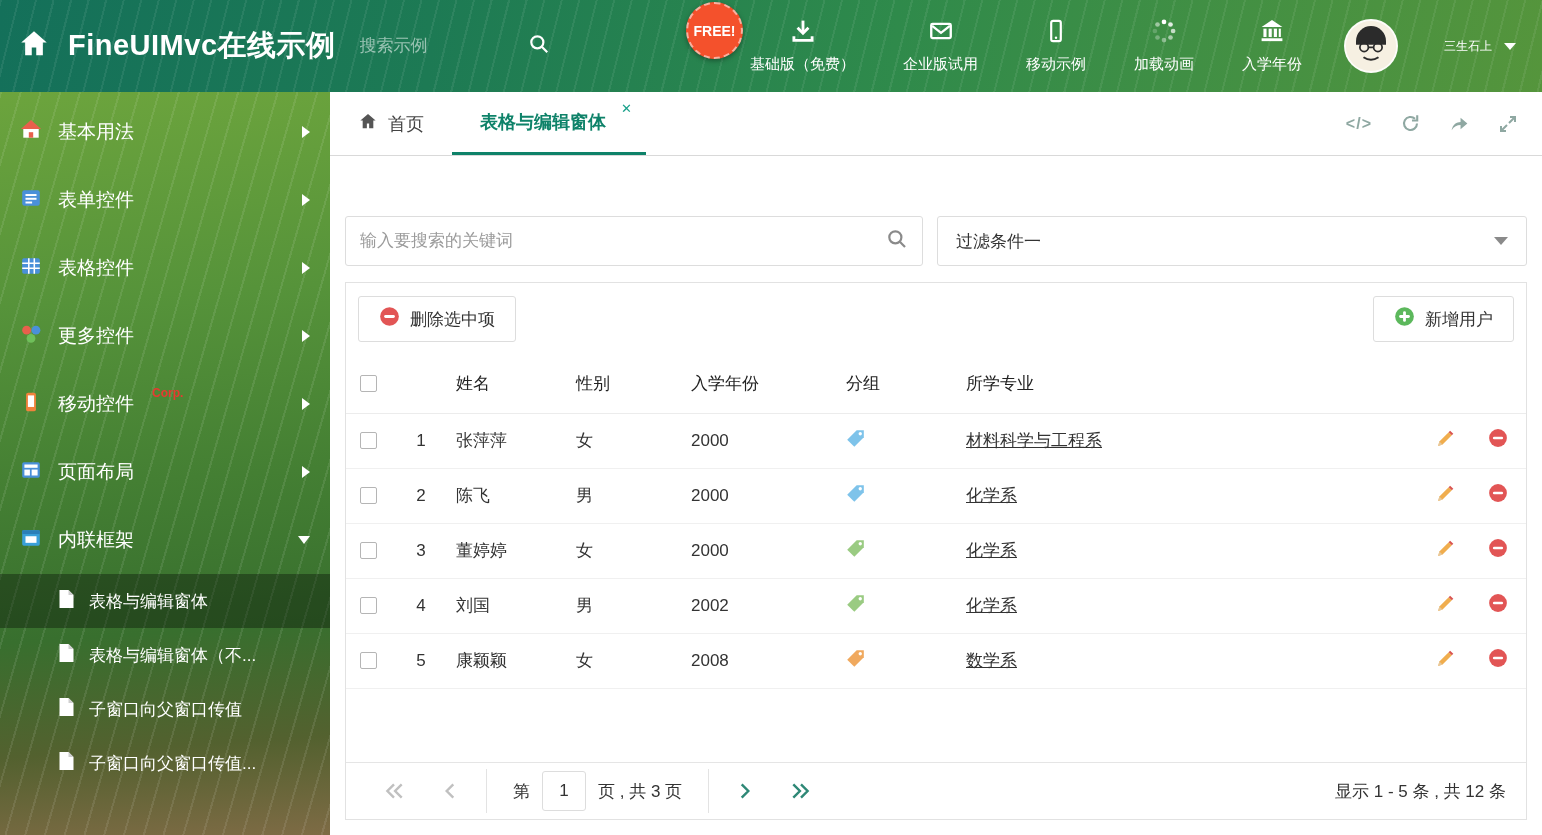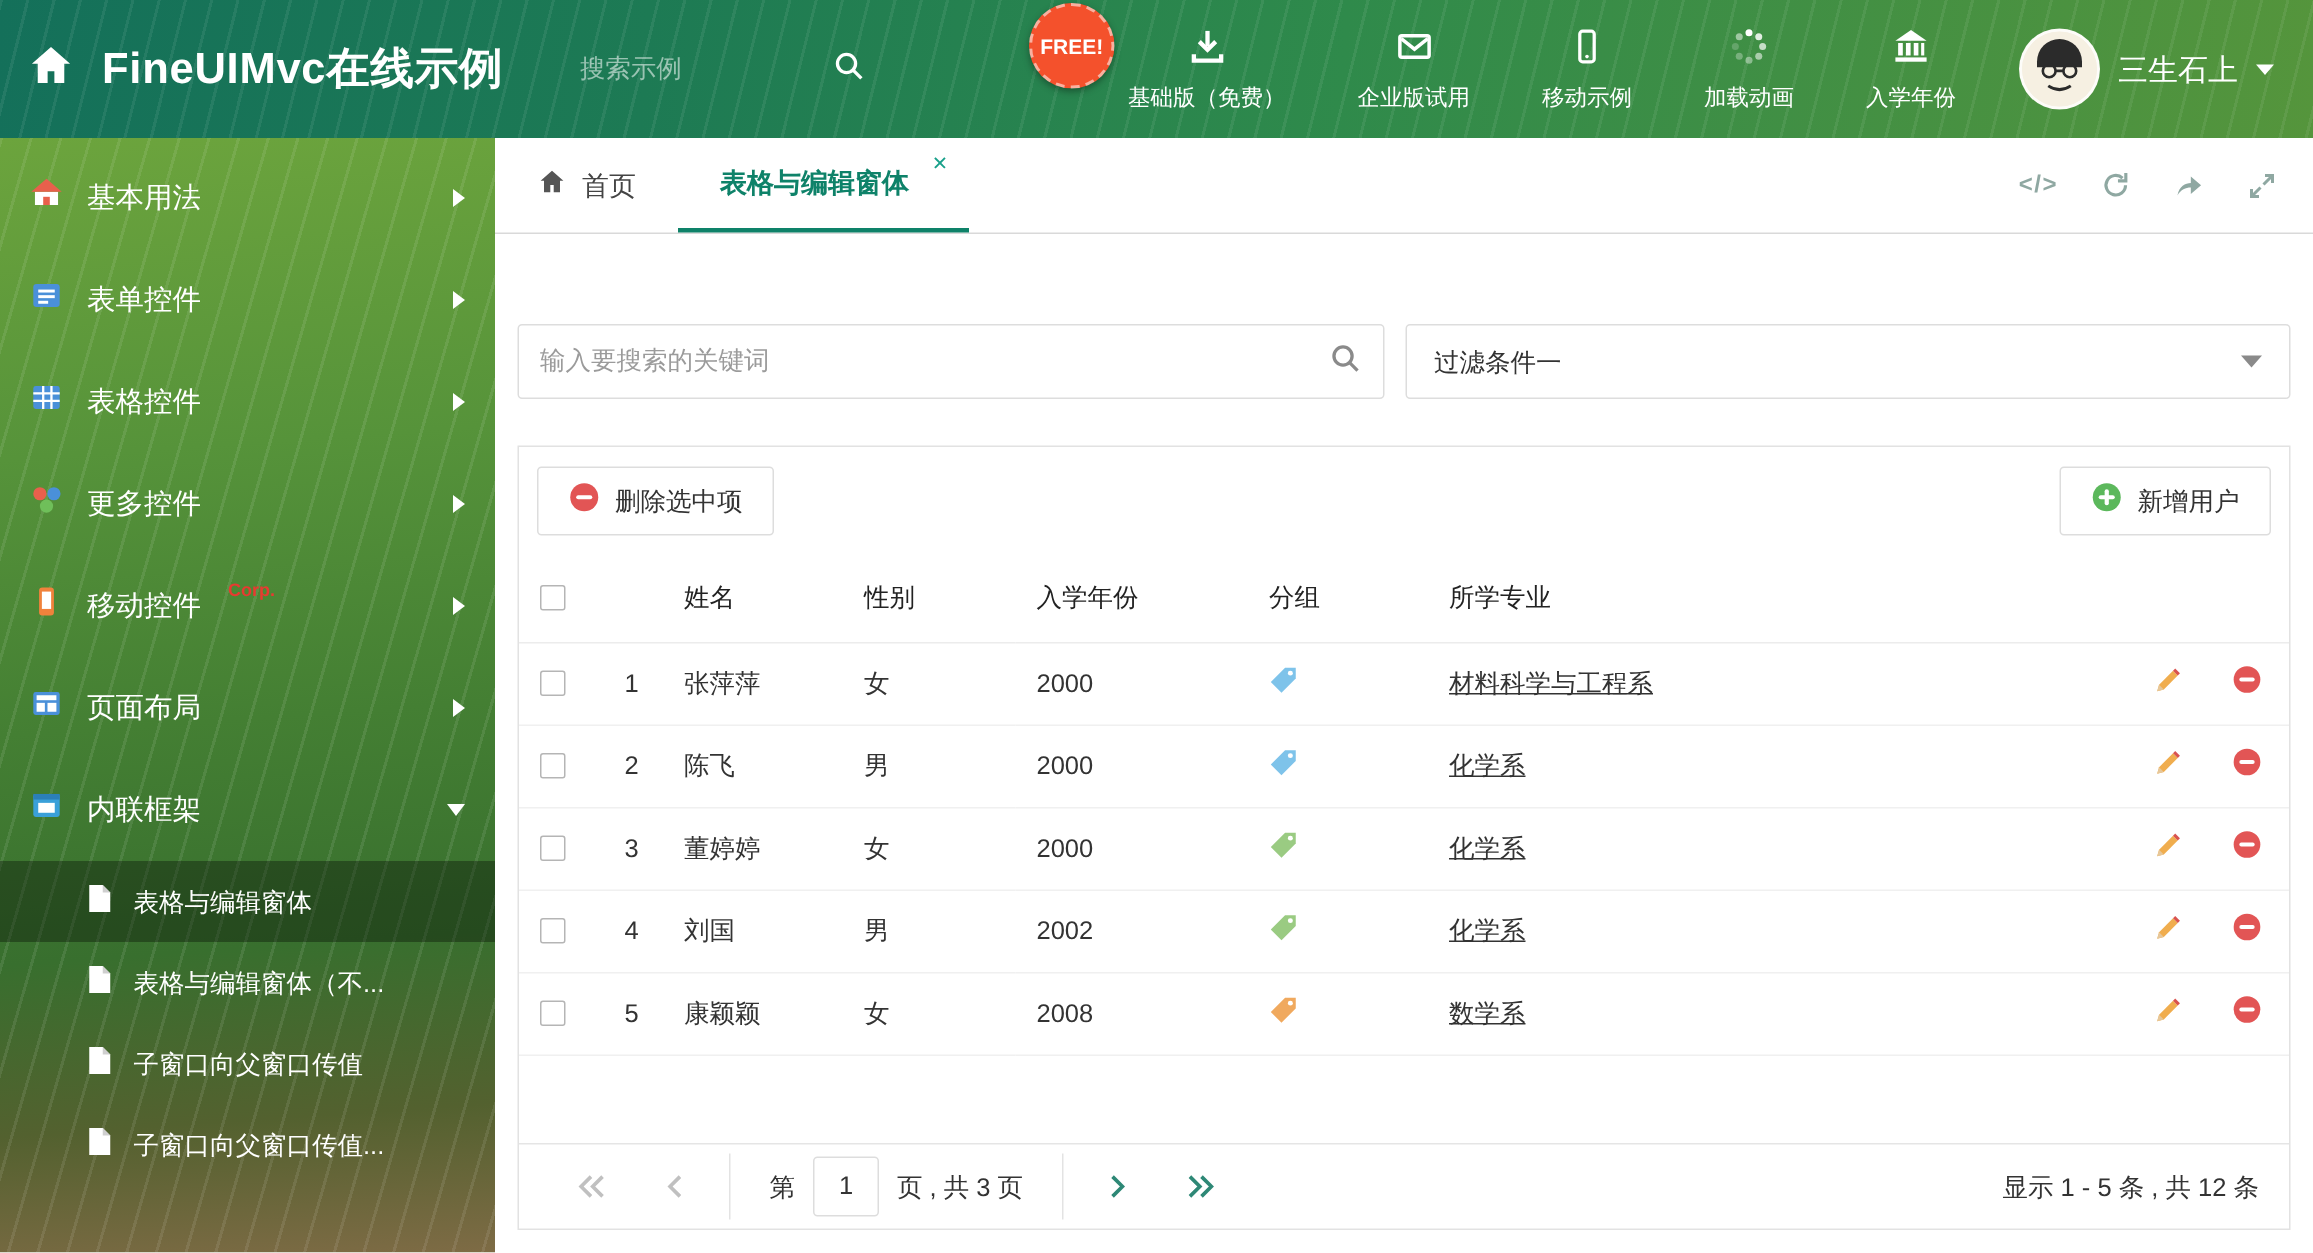--- a/index.html
+++ b/index.html
@@ -9,35 +9,35 @@
 
   
   .topbar{
     grid-column:1/3; position:relative; display:flex; align-items:center; color:#fff;
     background:
       repeating-linear-gradient(104deg, rgba(255,255,255,.07) 0 2px, rgba(255,255,255,0) 2px 17px),
       linear-gradient(95deg,#14705a 0%,#1d7a54 28%,#2f8a4b 58%,#55953c 100%);
   }
   .brand{ display:flex; align-items:center; gap:18px; padding-left:18px; }
   .brand .title{ font-size:29px; font-weight:bold; letter-spacing:.5px; }
-  .hsearch{ display:flex; align-items:center; margin-left:51px; }
+  .hsearch{ display:flex; align-items:center; margin-left:24px; }
   .hsearch input{ background:transparent; border:none; outline:none; color:rgba(255,255,255,.85);
     font-size:17px; width:150px; font-family:inherit; }
   .hsearch input::placeholder{ color:rgba(255,255,255,.55); }
   .hsearch .mag{ margin-left:18px; }
   .free-badge{ position:absolute; left:686px; top:2px; width:57px; height:57px; border-radius:50%;
     background:#f4512c; color:#fff; font-weight:bold; font-size:14px; display:flex; align-items:center;
     justify-content:center; box-shadow:0 2px 5px rgba(0,0,0,.35); border:2px dashed rgba(255,255,255,.55); }
   .hnav{ display:flex; margin-left:auto; align-items:center; gap:48px; }
   .hnav-item{ display:flex; flex-direction:column; align-items:center; gap:7px; cursor:pointer; }
   .hnav-item .lbl{ font-size:15px; white-space:nowrap; }
   .huser{ display:flex; align-items:center; gap:12px; margin-left:42px; padding-right:26px; cursor:pointer; }
   .avatar{ width:54px; height:54px; border-radius:50%; background:#f5efe0; overflow:hidden; flex:none;
     border:2px solid rgba(255,255,255,.8); }
-  .huser .uname{ font-size:20px; }
+  .huser .uname{ font-size:12px;margin-left:34px; }
   .caret-down{ width:0; height:0; border-left:6px solid transparent; border-right:6px solid transparent;
     border-top:7px solid #fff; display:inline-block; }
 
   
   .sidebar{
     grid-row:2; grid-column:1; color:#fff; overflow:hidden; padding-top:6px;
     background:
       repeating-linear-gradient(106deg, rgba(255,255,255,.09) 0 2px, rgba(255,255,255,0) 2px 19px),
       linear-gradient(176deg,#6ca43d 0%,#56933a 28%,#447f33 52%,#386f2e 72%,#53612f 87%,#7e6b45 100%);
   }
@@ -63,21 +63,21 @@
   .content{ flex:1; display:flex; flex-direction:column; padding:16px 15px 15px 15px; gap:16px; overflow:hidden; }
   .filter-row{ display:flex; gap:14px; height:50px; flex:none;margin-top:44px; }
   .search-box{ width:578px; border:1px solid #ddd; border-radius:3px; display:flex; align-items:center; padding:0 14px; }
   .search-box input{ flex:1; border:none; outline:none; font-size:17px; color:#333; font-family:inherit; }
   .search-box input::placeholder{ color:#9b9b9b; }
   .select-box{ flex:1; border:1px solid #ddd; border-radius:3px; display:flex; align-items:center;
     padding:0 18px; font-size:17px; color:#333; cursor:pointer; }
   .select-box .caret{ margin-left:auto; width:0; height:0; border-left:7px solid transparent;
     border-right:7px solid transparent; border-top:8px solid #8a8a8a; }
 
-  .panel{ flex:1; border:1px solid #e2e2e2; display:flex; flex-direction:column; overflow:hidden;margin-top:15px; }
+  .panel{ flex:1; border:1px solid #e2e2e2; display:flex; flex-direction:column; overflow:hidden; }
   .toolbar{ padding:13px 12px; display:flex; flex:none; }
   .btn{ height:46px; border:1px solid #ddd; background:#fff; border-radius:3px; display:flex; align-items:center;
     gap:10px; padding:0 20px; font-size:17px; color:#333; cursor:pointer; font-family:inherit; }
   .btn.add{ margin-left:auto; }
 
   table.grid{ width:100%; border-collapse:collapse; flex:none; }
   .grid th{ height:58px; text-align:left; font-size:17px; color:#222; font-weight:normal; border-bottom:1px solid #ececec; padding-left:14px; }
   .grid td{ height:55px; font-size:17px; color:#333; border-bottom:1px solid #f0f0f0; padding-left:14px; }
   .c-check{ width:54px; } .c-num{ width:42px; text-align:center !important; padding-left:0 !important; }
   .c-edit{ width:50px; text-align:center !important; padding-left:0 !important; }

